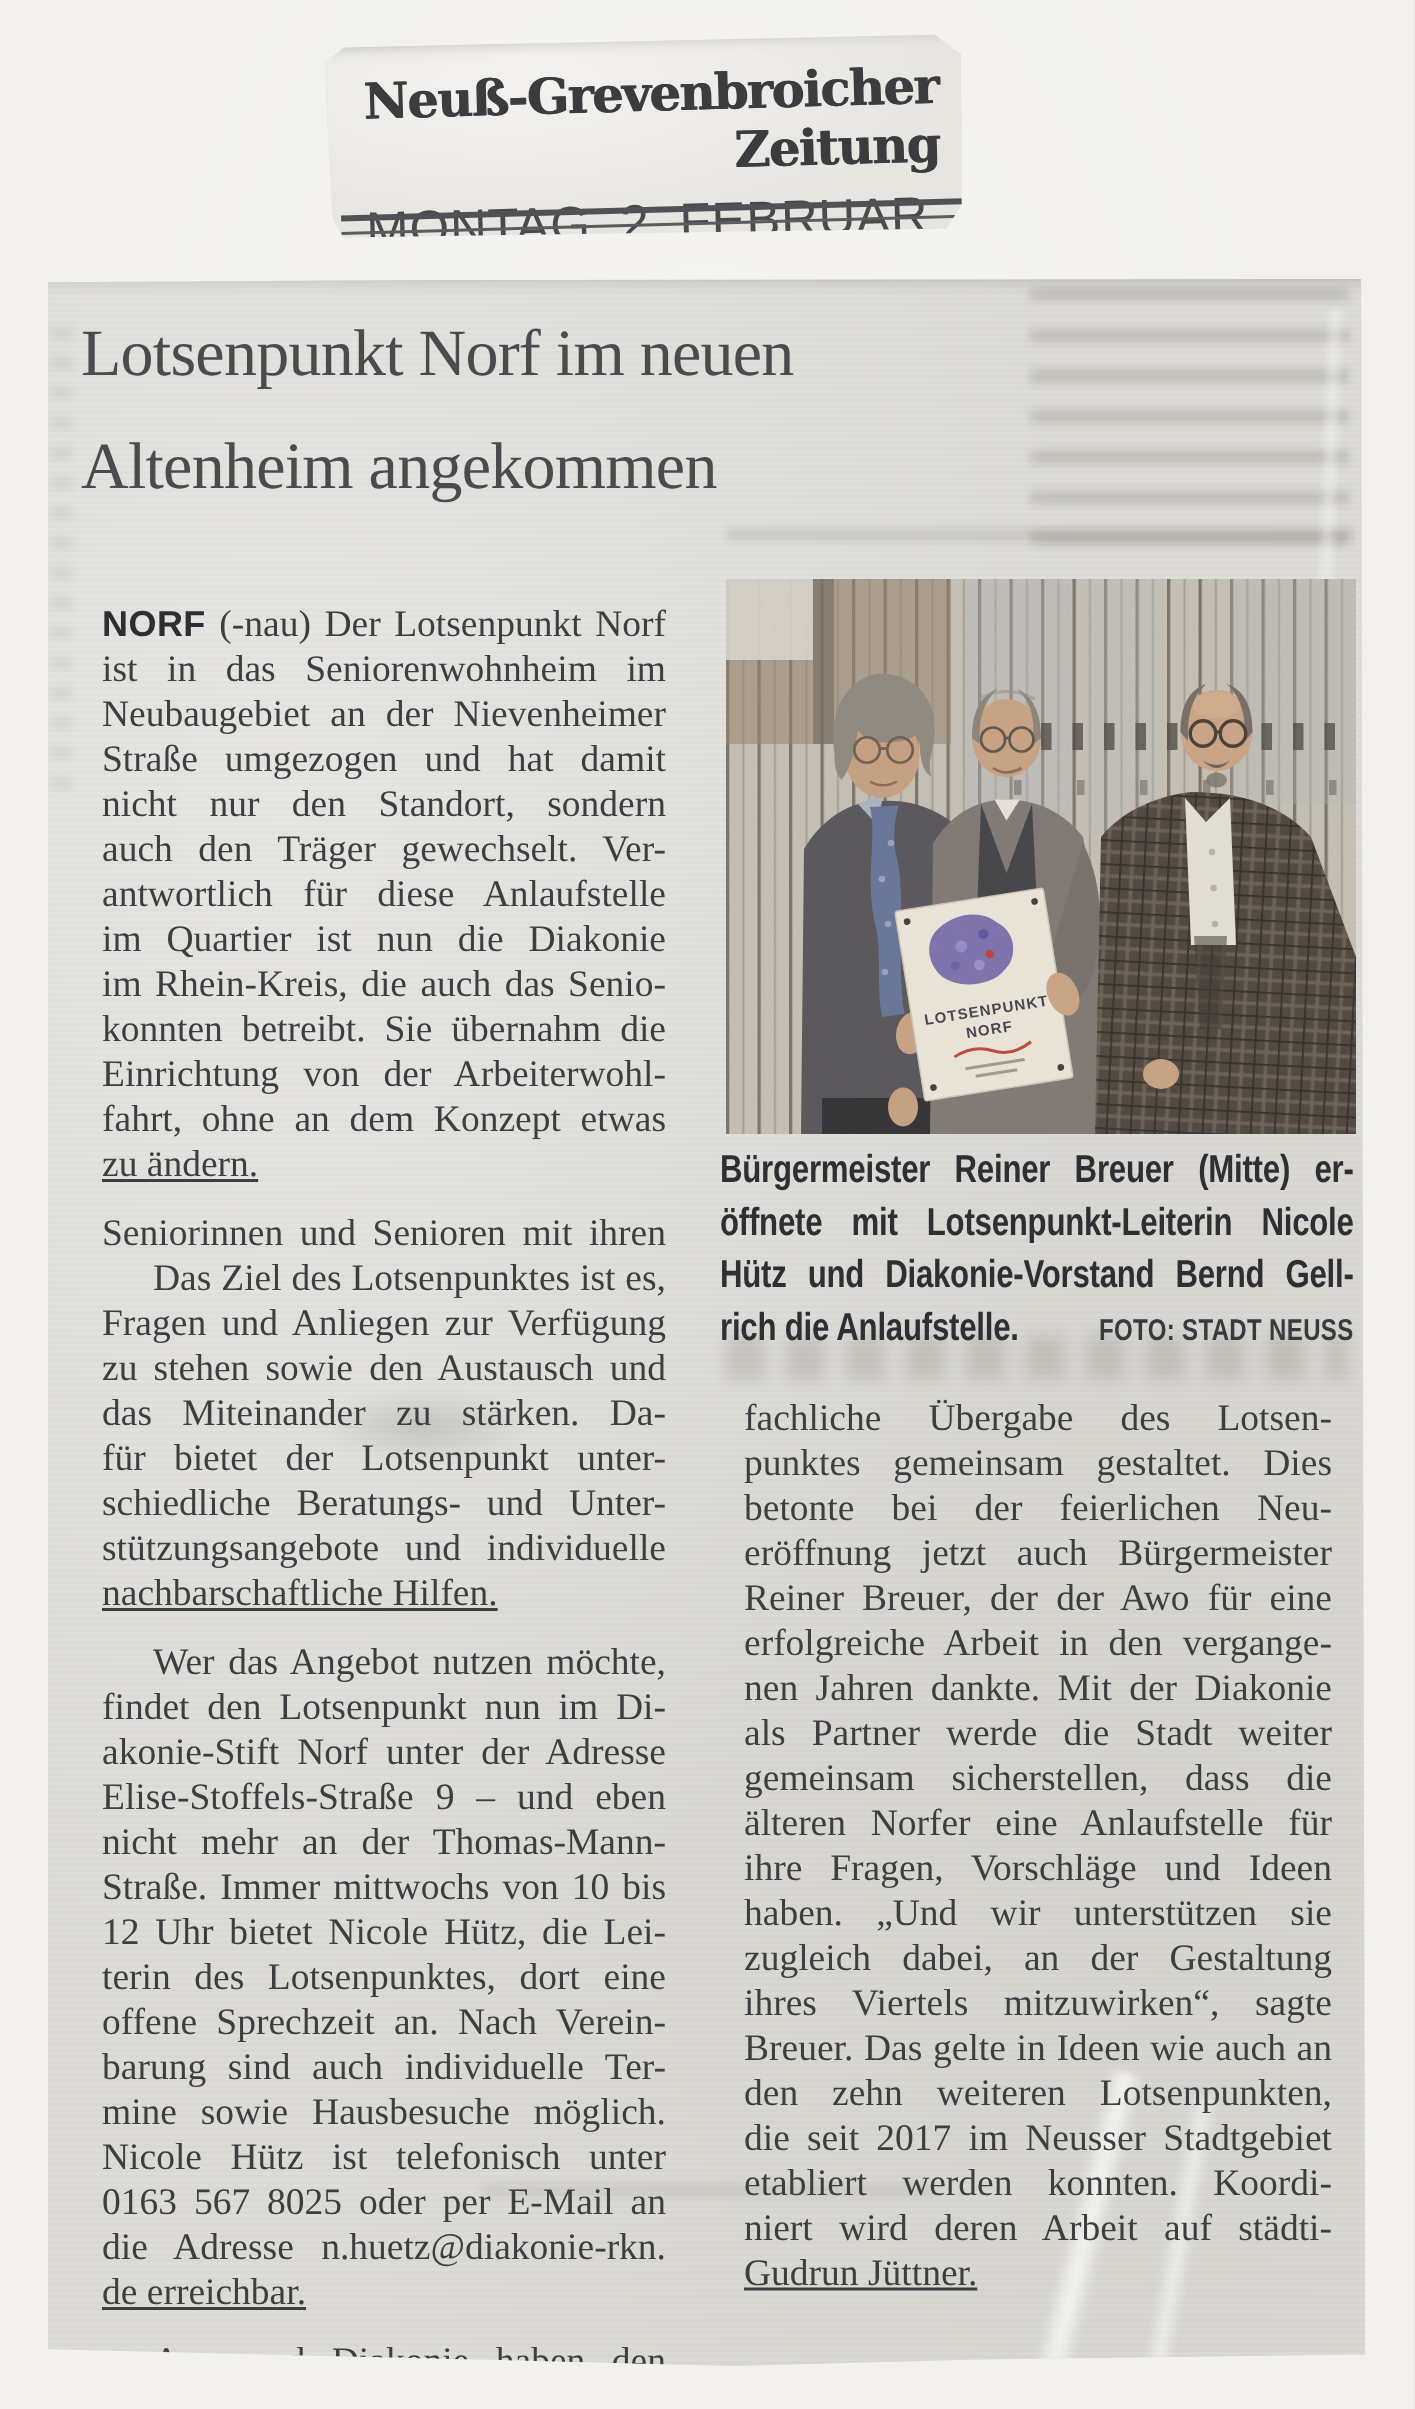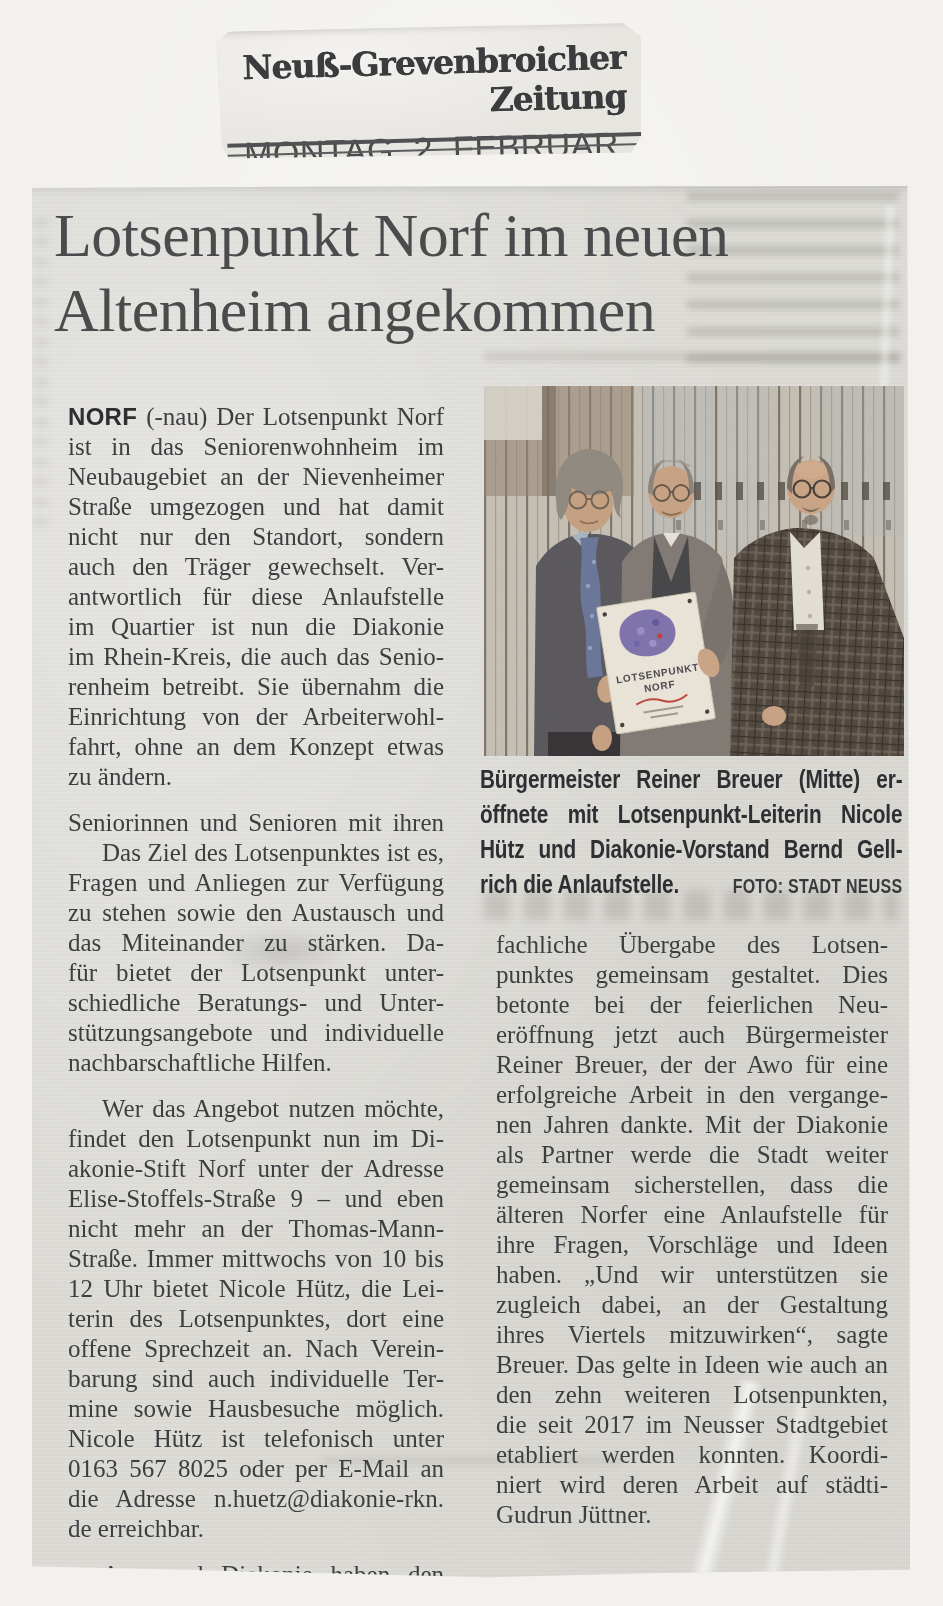--- a/index.html
+++ b/index.html
@@ -57,38 +57,38 @@
       repeating-linear-gradient(0deg, rgba(255,255,255,.02) 0 2px, rgba(0,0,0,.015) 2px 4px),
       #dcdbd6;
     box-shadow:0 3px 9px rgba(70,65,58,.18), inset 0 10px 12px -10px rgba(0,0,0,.18);
     clip-path:polygon(0 0.15%,30% 0.05%,99.7% 0,100% 99.4%,70% 99.65%,52% 99.95%,30% 99.6%,0 99.15%);
   }
 
   .headline{
     position:absolute;left:22px;top:12px;width:830px;
     font-family:"Liberation Serif", serif;
     font-weight:500;
-    font-size:62px;line-height:75px;
+    font-size:44px;line-height:75px;
     letter-spacing:-0.5px;
     color:#4b4b4e;
   }
 
   
   .col{position:absolute;top:200px;color:#3e3e41;}
   .col-left{left:20px;width:408px;}
   .col-right{left:448px;width:424px;}
   .para{margin:16px;}
   .line{
     height:30px;line-height:30px;
     font-size:25px;
     white-space:nowrap;
     text-align:justify;text-align-last:justify;
     overflow:visible;
   }
-  .line.last{text-align-last:left;}
+  .line.last{text-align-last:left;text-decoration:underline;}
   .line.indent{text-indent:34px;}
   .lead-loc{
     font-family:"Liberation Sans", sans-serif;
     font-weight:bold;font-size:24px;letter-spacing:0.3px;color:#2e2e32;
   }
 
   
   .photo{
     width:420px;height:370px;margin-left:4px;
     box-shadow:inset 0 0 0 1px rgba(60,55,50,.25);
@@ -181,21 +181,21 @@
         <div class="para">
           <div class="line"><span class="lead-loc">NORF</span><span> (-nau) </span>Der Lotsenpunkt Norf</div>
           <div class="line">ist in das Seniorenwohnheim im</div>
           <div class="line">Neubaugebiet an der Nievenheimer</div>
           <div class="line">Straße umgezogen und hat damit</div>
           <div class="line">nicht nur den Standort, sondern</div>
           <div class="line">auch den Träger gewechselt. Ver-</div>
           <div class="line">antwortlich für diese Anlaufstelle</div>
           <div class="line">im Quartier ist nun die Diakonie</div>
           <div class="line">im Rhein-Kreis, die auch das Senio-</div>
-          <div class="line">renheim betreibt. Sie übernahm die</div>
+          <div class="line">konnten betreibt. Sie übernahm die</div>
           <div class="line">Einrichtung von der Arbeiterwohl-</div>
           <div class="line">fahrt, ohne an dem Konzept etwas</div>
           <div class="line last">zu ändern.</div>
         </div>
         <div class="para">
           <div class="line">Seniorinnen und Senioren mit ihren</div>
           <div class="line indent">Das Ziel des Lotsenpunktes ist es,</div>
           <div class="line">Fragen und Anliegen zur Verfügung</div>
           <div class="line">zu stehen sowie den Austausch und</div>
           <div class="line">das Miteinander zu stärken. Da-</div>

